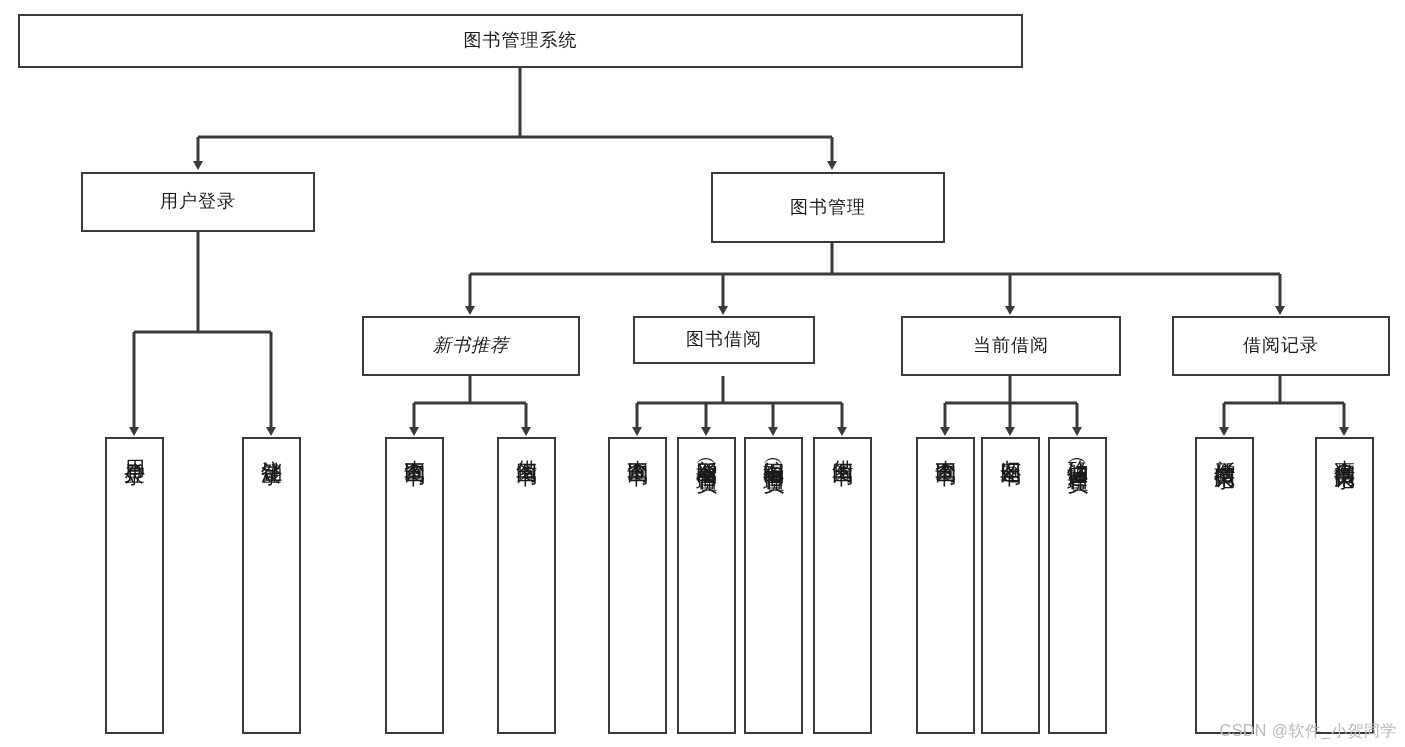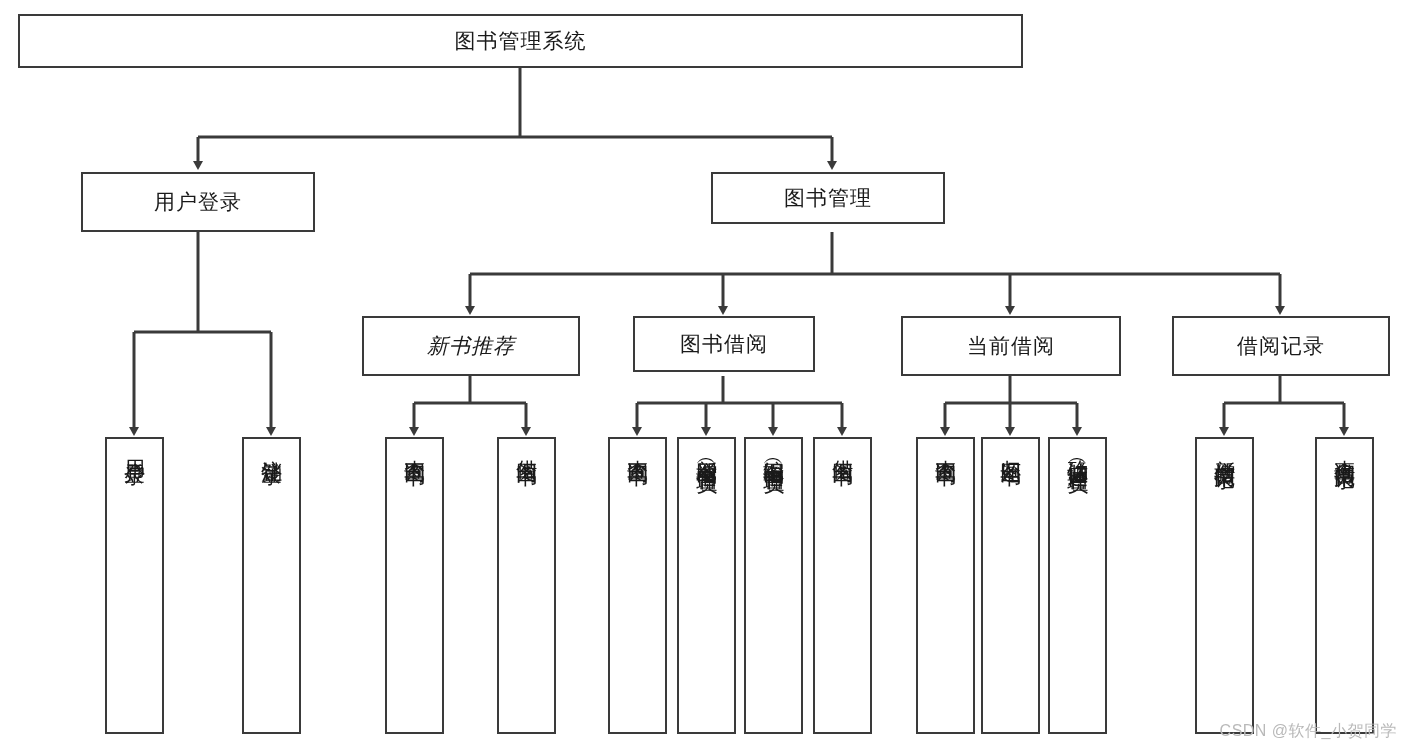--- a/index.html
+++ b/index.html
@@ -30,21 +30,21 @@
     position: absolute;
     box-sizing: border-box;
     background: #ffffff;
     border: 2px solid #3a3a3a;
     display: flex;
     align-items: center;
     justify-content: center;
     color: #1a1a1a;
   }
   .node.horiz {
-    font-size: 21px;
+    font-size: 18px;
     letter-spacing: 1px;
     line-height: 1.2;
     text-align: center;
   }
   .node.vert {
     font-size: 21px;
     letter-spacing: 2px;
     line-height: 1.25;
     text-align: center;
     padding-top: 4px;
@@ -124,29 +124,29 @@
   </svg>
 
   <div class="node horiz" style="left:18px; top:14px; width:1005px; height:54px;">
     <span>图书管理系统</span>
   </div>
 
   <div class="node horiz" style="left:81px; top:172px; width:234px; height:60px;">
     <span>用户登录</span>
   </div>
 
-  <div class="node horiz" style="left:711px; top:172px; width:234px; height:52px;">
+  <div class="node horiz" style="left:711px; top:172px; width:234px; height:71px;">
     <span>图书管理</span>
   </div>
 
   <div class="node horiz" style="left:362px; top:316px; width:218px; height:60px;font-style:italic;">
     <span>新书推荐</span>
   </div>
 
-  <div class="node horiz" style="left:633px; top:316px; width:182px; height:56px;">
+  <div class="node horiz" style="left:633px; top:316px; width:182px; height:48px;">
     <span>图书借阅</span>
   </div>
 
   <div class="node horiz" style="left:1172px; top:316px; width:218px; height:60px;">
     <span>借阅记录</span>
   </div>
 
   <div class="node horiz" style="left:901px; top:316px; width:220px; height:60px;">
     <span>当前借阅</span>
   </div>

